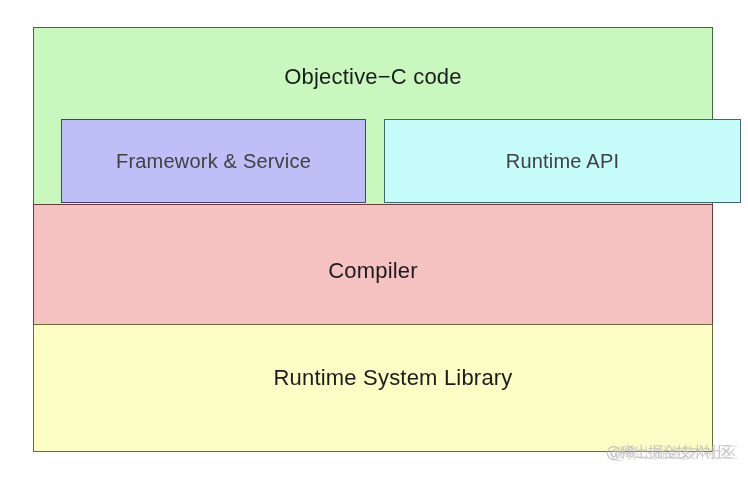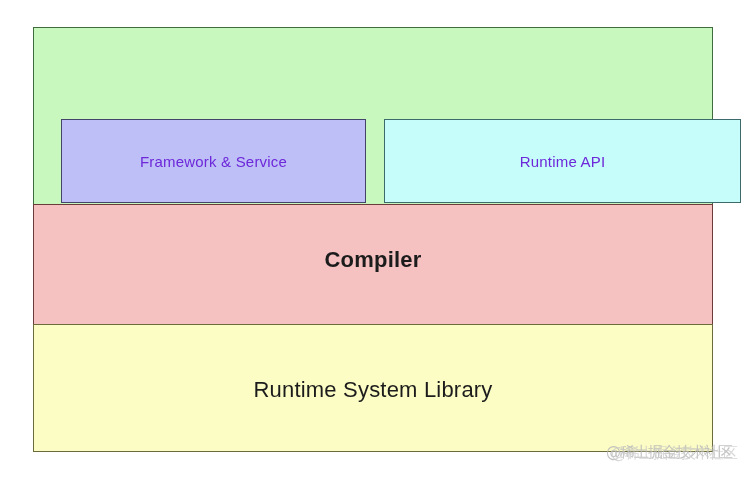--- a/index.html
+++ b/index.html
@@ -57,35 +57,35 @@
     width: 100%;
     text-align: center;
     color: #1c1c1c;
     font-size: 22px;
     font-weight: 400;
     letter-spacing: 0.2px;
     white-space: nowrap;
   }
 
   .title-green  { top: 36px; }
-  .title-pink   { top: 42px; font-weight: bold; }
-  .title-yellow { top: 52px; }
+  .title-pink   { top: 53px; }
+  .title-yellow { top: 40px; padding-left: 20px; }
 
   .subbox {
     position: absolute;
     box-sizing: border-box;
     border: 1.4px solid #4a4a4a;
     display: flex;
     align-items: center;
     justify-content: center;
   }
 
   .subbox-label {
-    color: #6d28d9;
-    font-size: 15px;
+    color: #404040;
+    font-size: 20px;
     font-weight: 400;
     letter-spacing: 0.2px;
     white-space: nowrap;
     text-align: right;
   }
 
   .box-framework {
     left: 27px;
     top: 91px;
     width: 305px;
@@ -122,20 +122,21 @@
     color: #c4c4c4;
     opacity: 0.75;
   }
 </style>
 </head>
 <body>
 
 <div id="diagram">
 
   <div class="band band-green">
+    <div class="band-title title-green">Objective−C code</div>
 
     <div class="subbox box-framework">
       <span class="subbox-label">Framework &amp; Service</span>
     </div>
 
     <div class="subbox box-runtime-api">
       <span class="subbox-label">Runtime API</span>
     </div>
   </div>
 

